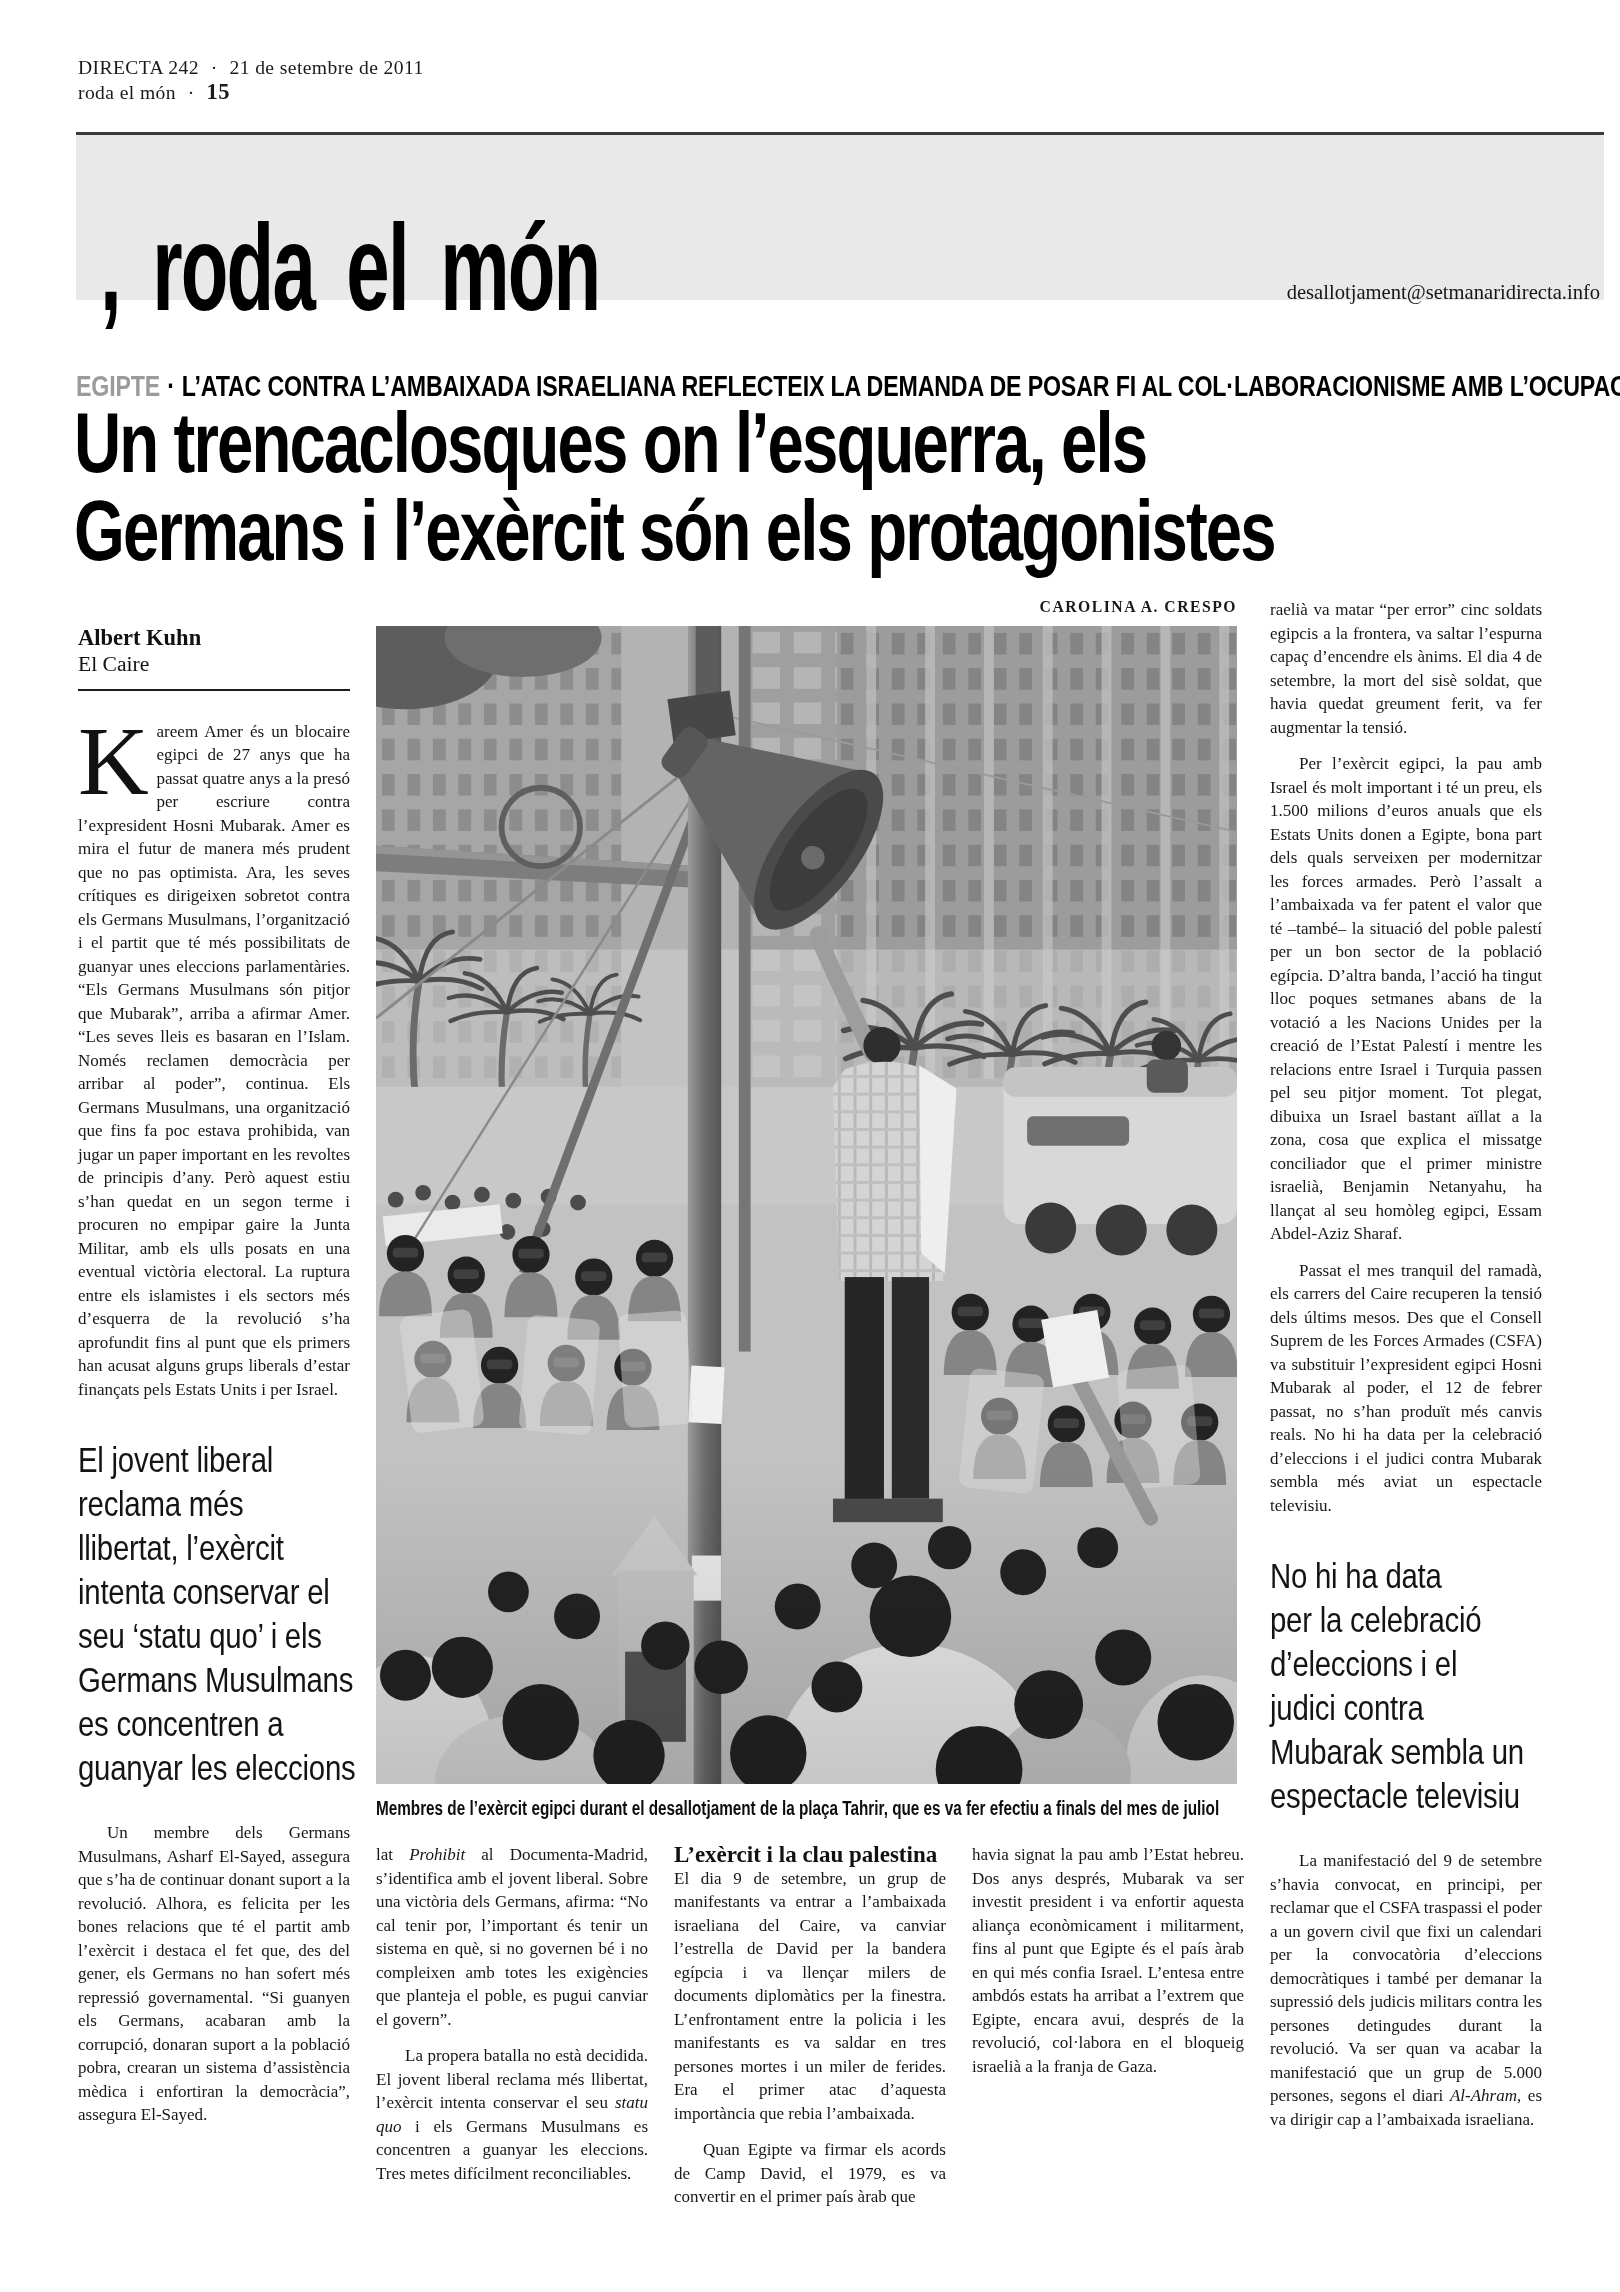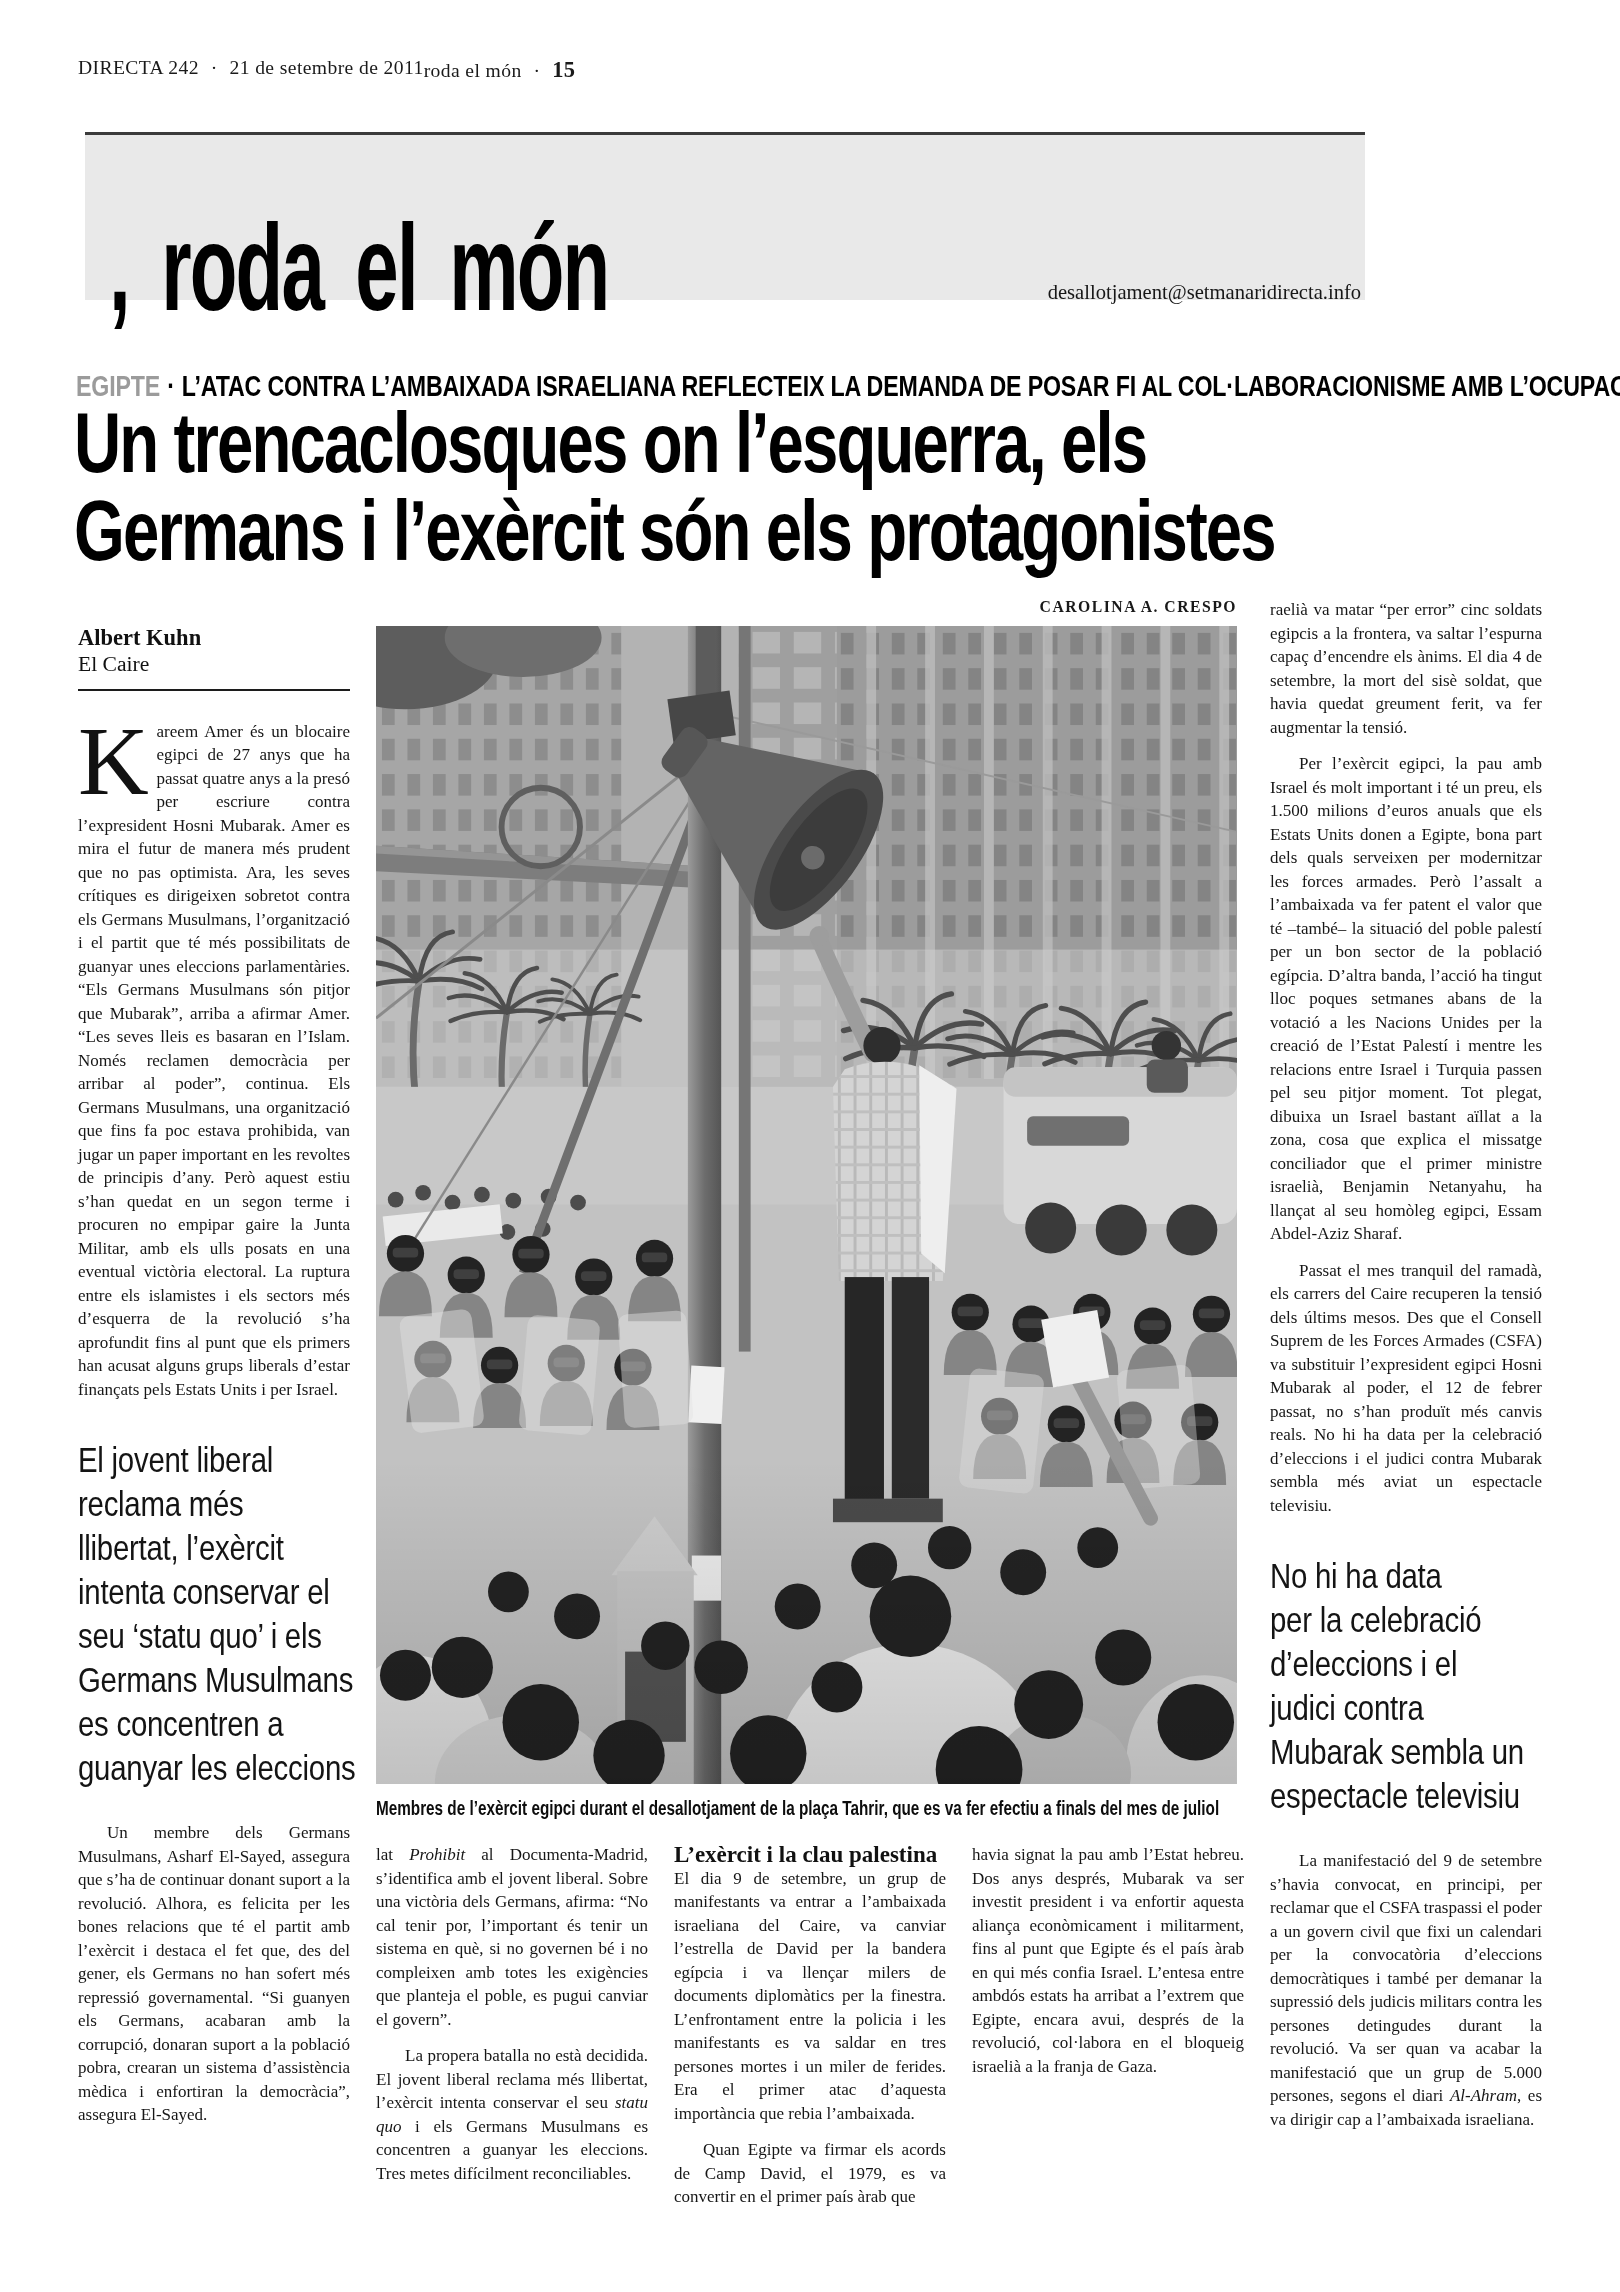--- a/index.html
+++ b/index.html
@@ -1,26 +1,26 @@
 <!DOCTYPE html>
 <html lang="ca" style="--paper: #ffffff; --ink: #161616; --banner-gray: #e9e9e9; --kicker-gray: #9b9b9b; --rule-dark: #3b3b3b;"><head>
 <meta charset="utf-8">
 <style>
   html,body{margin:0;padding:0;}
   body{width:1620px;height:2293px;background:var(--paper,#fff);font-family:"Liberation Serif",serif;}
   .page{position:relative;width:1620px;height:2293px;overflow:hidden;background:var(--paper,#fff);}
 
   
-  .topbar{position:absolute;left:78px;right:79px;top:57px;display:flex;
-          font-size:19.6px;color:#1a1a1a;letter-spacing:0.4px;}
+  .topbar{position:absolute;left:78px;right:79px;top:57px;display:flex;justify-content:space-between;
+          font-size:19.6px;color:#1a1a1a;letter-spacing:0.4px;flex-direction:column;}
   .tb-sep{margin:0 11.8px;}
   .tb-right b{font-size:22.5px;}
 
   
-  .banner{position:absolute;left:85px;top:132px;width:1280px;height:165px;
+  .banner{position:absolute;left:76px;top:132px;width:1528px;height:165px;
           background:var(--banner-gray,#e9e9e9);border-top:3.9px solid var(--rule-dark,#3b3b3b);}
   .banner-title{position:absolute;left:23.5px;bottom:-29px;font-family:"Liberation Sans",sans-serif;
           font-weight:bold;font-size:122px;line-height:1;letter-spacing:-2.9px;word-spacing:19.6px;
           white-space:nowrap;transform:scaleX(.64);transform-origin:0 100%;color:#000;}
   .banner-email{position:absolute;right:3.9px;bottom:-3.9px;font-size:20.6px;color:#161616;}
 
   
   .kicker{position:absolute;left:76px;top:372px;font-family:"Liberation Sans",sans-serif;
           font-weight:bold;font-size:29px;line-height:1;letter-spacing:-0.2px;white-space:nowrap;
           transform:scaleX(.8);transform-origin:0 0;color:#000;}

